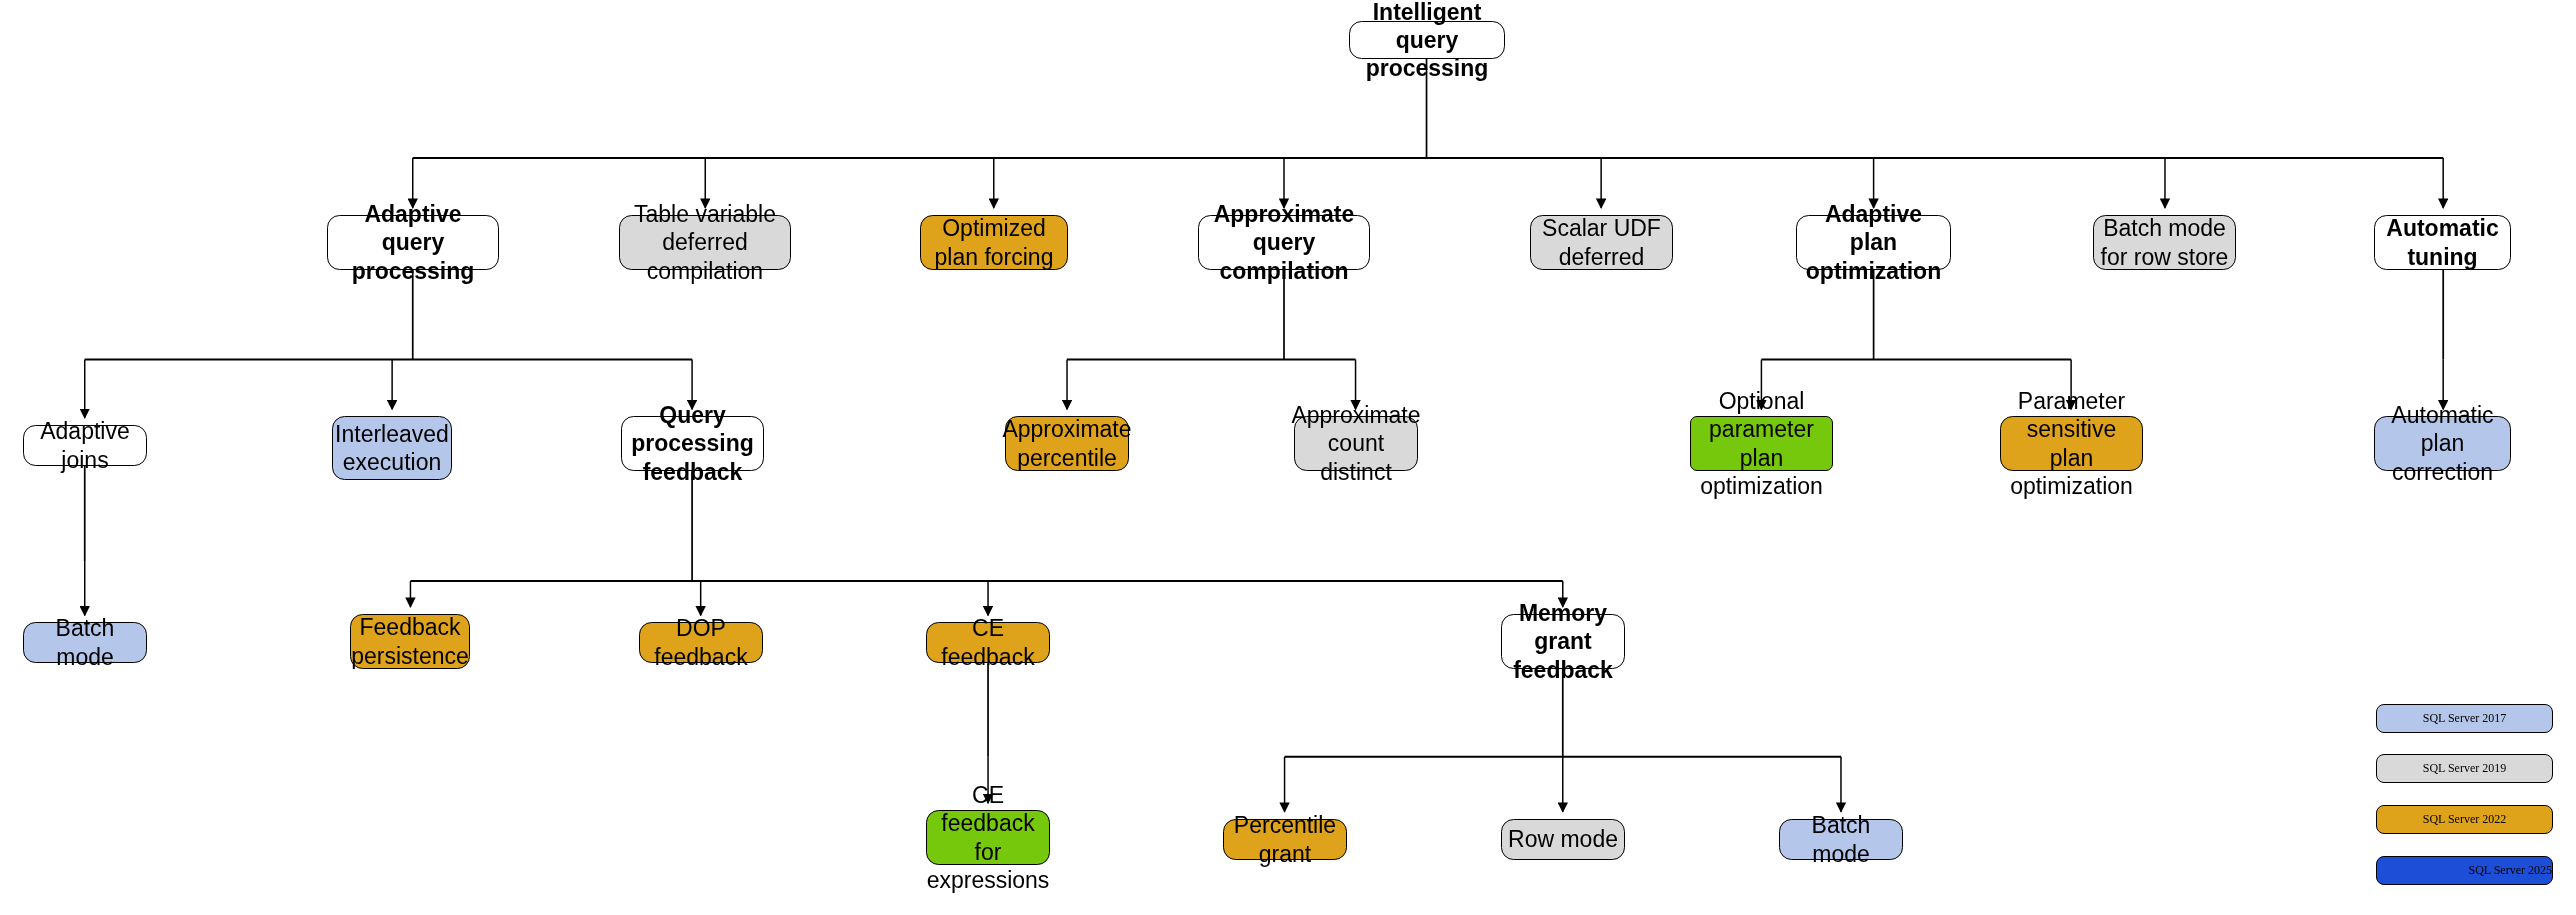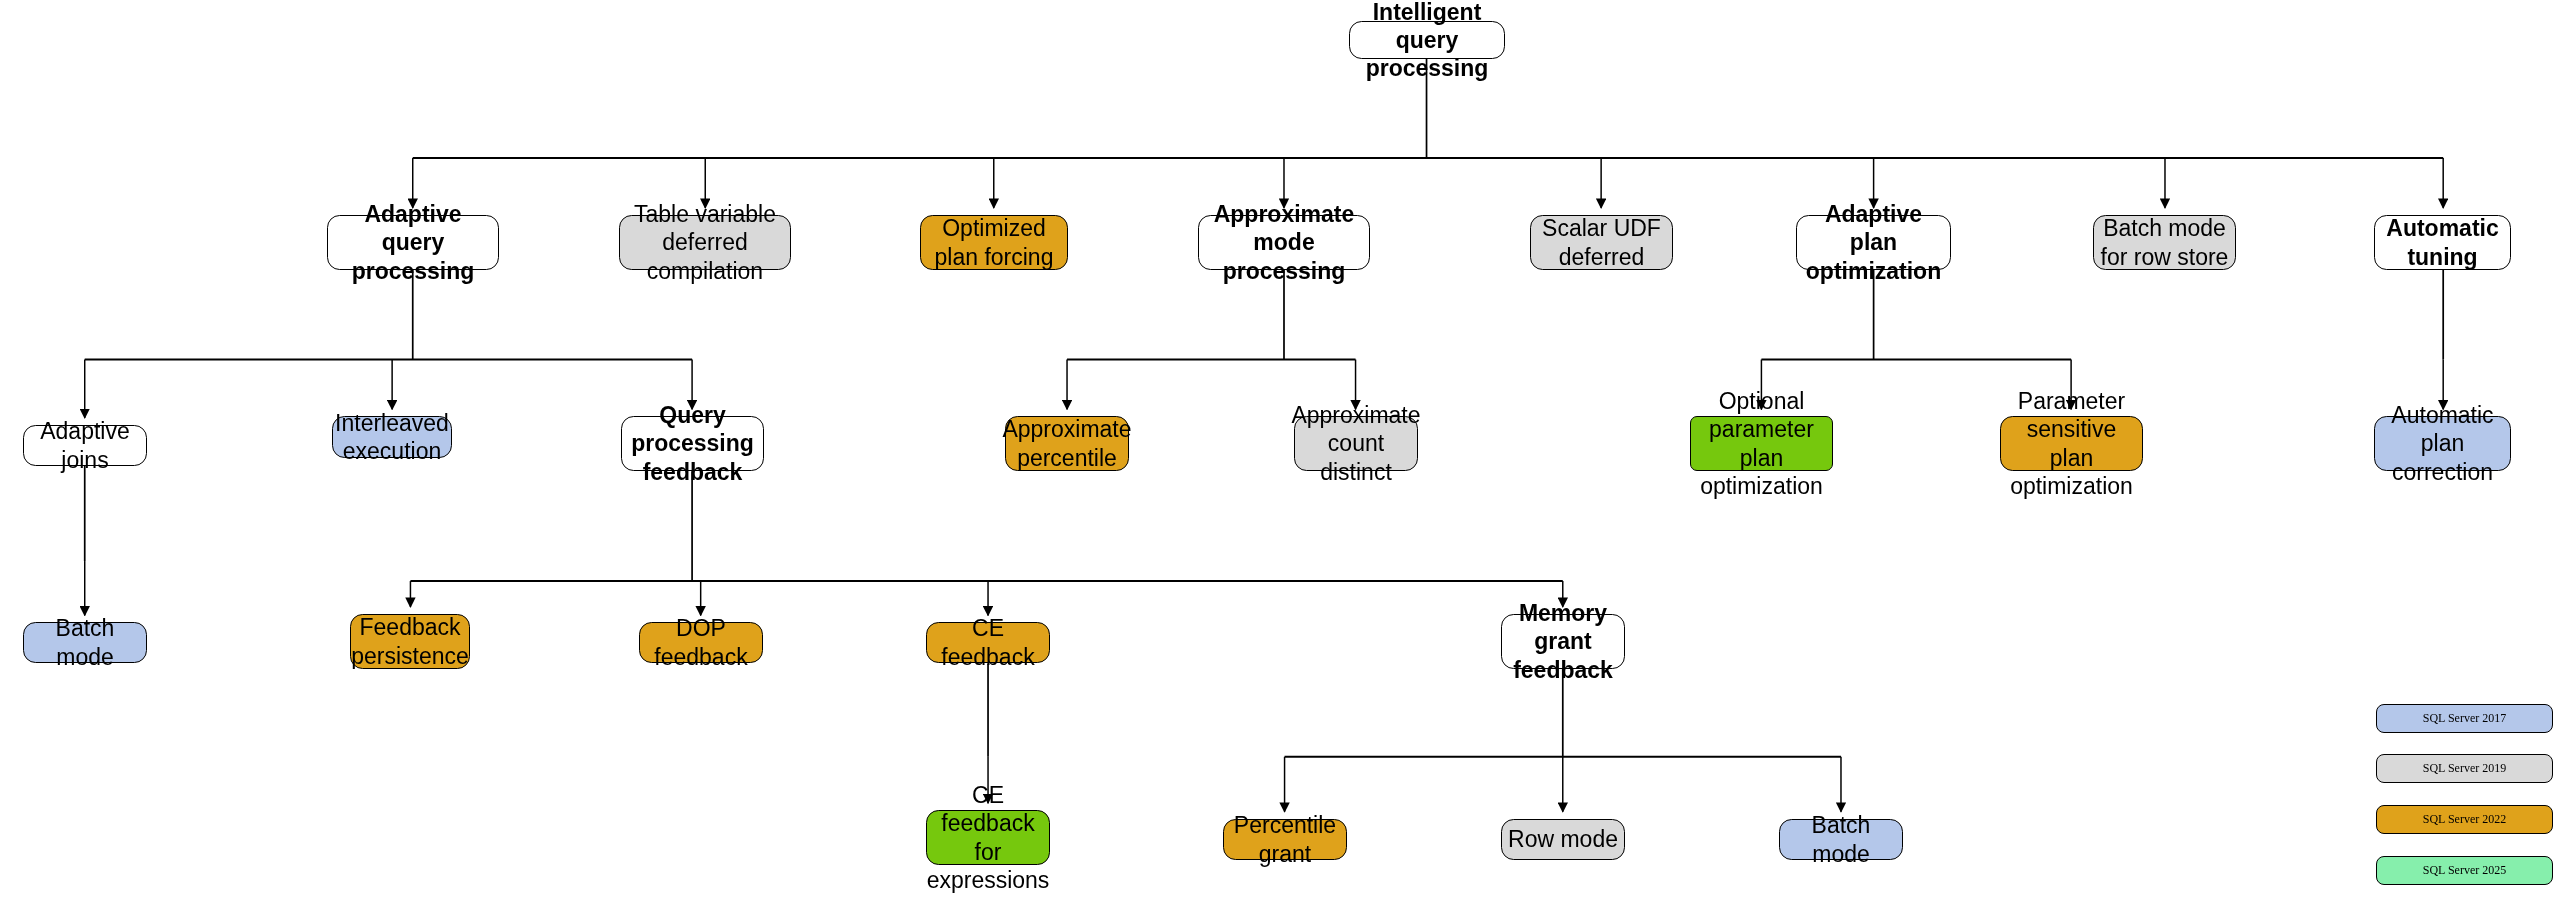--- a/index.html
+++ b/index.html
@@ -118,38 +118,38 @@
     <div class="node fill-white bold-label" style="left: 327px; top: 215px; width: 172px; height: 55px;">
       <span>Adaptive query processing</span>
     </div>
     <div class="node fill-gray" style="left: 619px; top: 215px; width: 172px; height: 55px;">
       <span>Table variable deferred compilation</span>
     </div>
     <div class="node fill-orange" style="left: 920px; top: 215px; width: 148px; height: 55px;">
       <span>Optimized plan forcing</span>
     </div>
     <div class="node fill-white bold-label" style="left: 1198px; top: 215px; width: 172px; height: 55px;">
-      <span>Approximate mode processing</span>
+      <span>Approximate query compilation</span>
     </div>
     <div class="node fill-gray" style="left: 1530px; top: 215px; width: 143px; height: 55px;">
       <span>Scalar UDF deferred</span>
     </div>
     <div class="node fill-white bold-label" style="left: 1796px; top: 215px; width: 155px; height: 55px;">
       <span>Adaptive plan optimization</span>
     </div>
     <div class="node fill-gray" style="left: 2093px; top: 215px; width: 143px; height: 55px;">
       <span>Batch mode for row store</span>
     </div>
     <div class="node fill-white bold-label" style="left: 2374px; top: 215px; width: 137px; height: 55px;">
       <span>Automatic tuning</span>
     </div>
     <div class="node fill-white" style="left: 23px; top: 425px; width: 124px; height: 41px;">
       <span>Adaptive joins</span>
     </div>
-    <div class="node fill-blue" style="left: 332px; top: 416px; width: 120px; height: 42px;">
+    <div class="node fill-blue" style="left: 332px; top: 416px; width: 120px; height: 64px;">
       <span>Interleaved execution</span>
     </div>
     <div class="node fill-white bold-label" style="left: 621px; top: 416px; width: 143px; height: 55px;">
       <span>Query processing feedback</span>
     </div>
     <div class="node fill-orange" style="left: 1005px; top: 416px; width: 124px; height: 55px;">
       <span>Approximate percentile</span>
     </div>
     <div class="node fill-gray" style="left: 1294px; top: 416px; width: 124px; height: 55px;">
       <span>Approximate count distinct</span>
@@ -192,17 +192,17 @@
     </div>
     <div class="legend-item fill-blue" style="left: 2376px; top: 704px; background: rgb(180, 199, 234);">
       <span>SQL Server 2017</span>
     </div>
     <div class="legend-item fill-gray" style="left: 2376px; top: 754px; background: rgb(217, 217, 217);">
       <span>SQL Server 2019</span>
     </div>
     <div class="legend-item fill-orange" style="left: 2376px; top: 805px; background: rgb(223, 162, 27);">
       <span>SQL Server 2022</span>
     </div>
-    <div class="legend-item fill-green" style="left: 2376px; top: 856px; background: #86efac;">
+    <div class="legend-item fill-green" style="left: 2376px; top: 856px; background: #1d4ed8; justify-content: flex-end;">
       <span>SQL Server 2025</span>
     </div>
   </div>
 
 
 </body></html>

